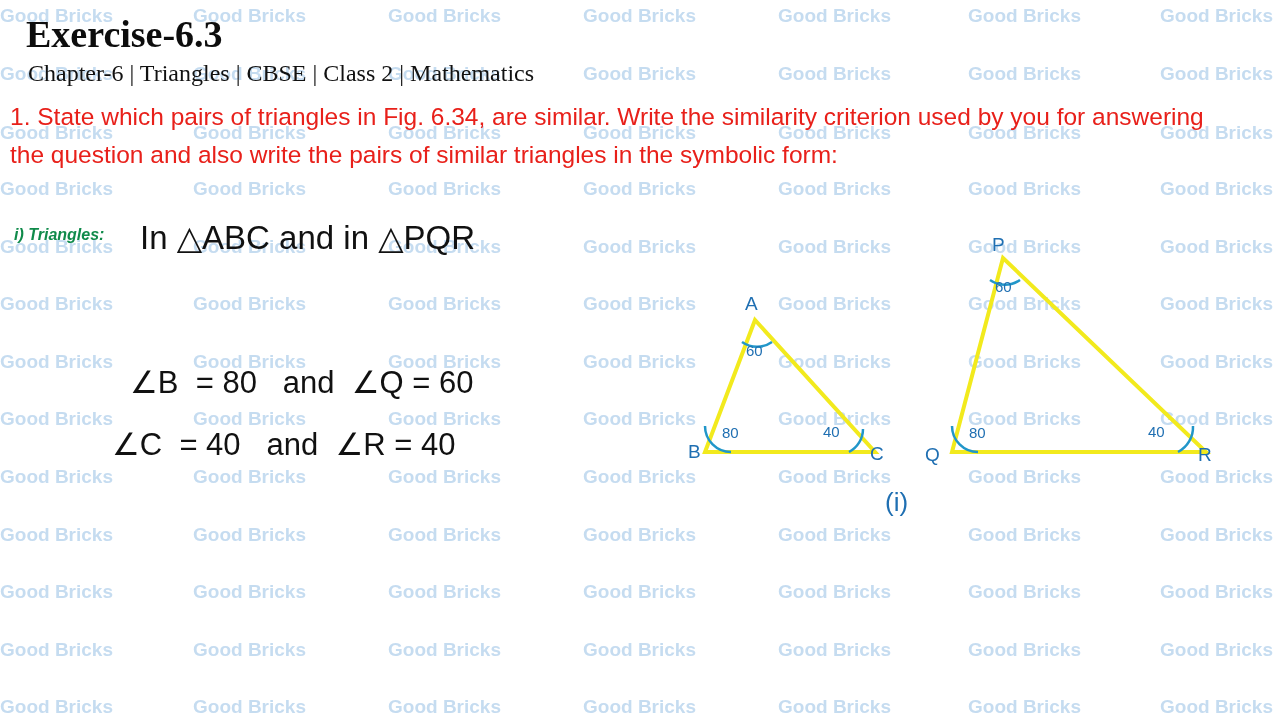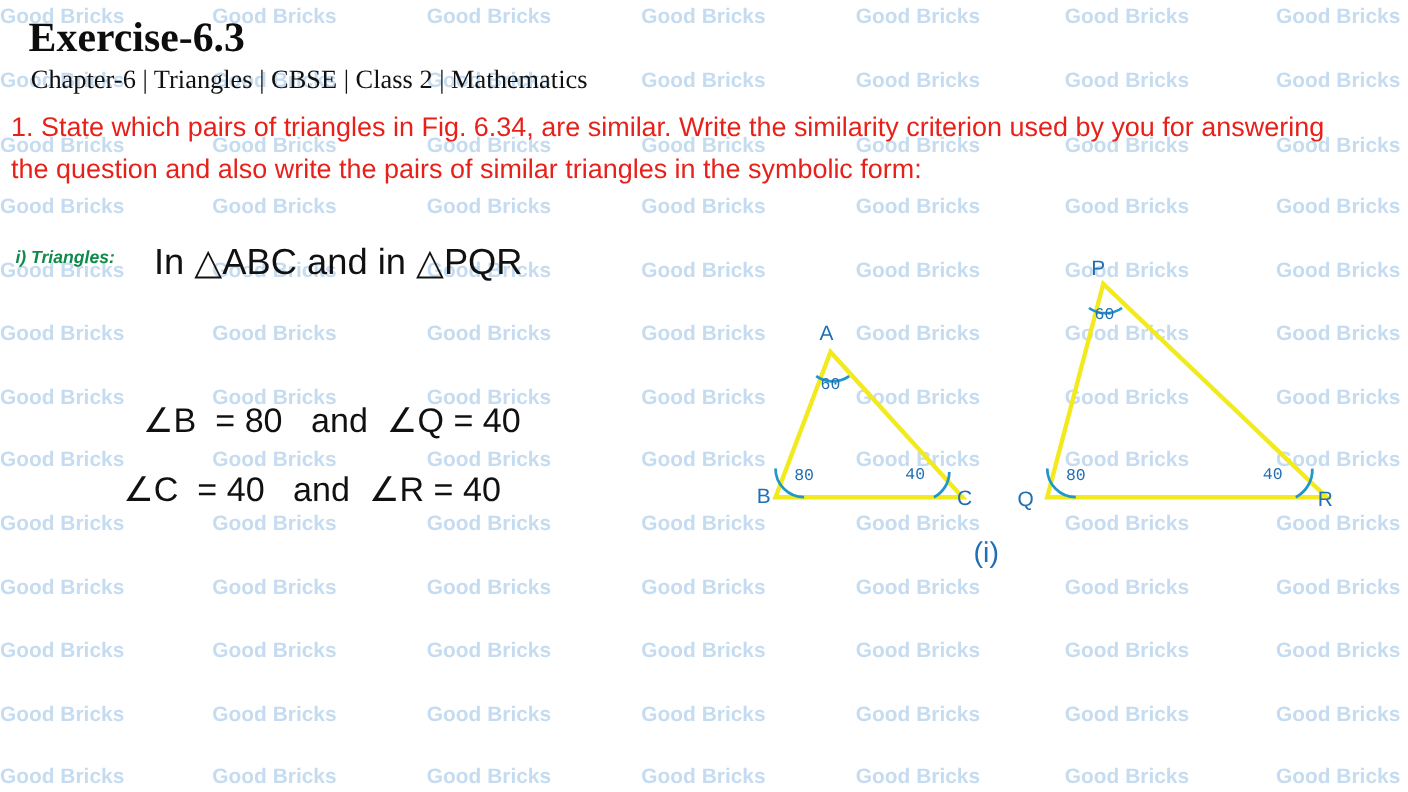--- a/index.html
+++ b/index.html
@@ -134,21 +134,21 @@
   .fig-label {
     position: absolute;
     color: #1f6fb2;
     font-size: 19px;
     font-family: "Liberation Sans", sans-serif;
   }
   .angle-num {
     position: absolute;
     color: #1f6fb2;
     font-size: 15px;
-    font-family: Liberation Mono, monospace;
+    font-family: Liberation Sans, sans-serif;
   }
   #fig-caption {
     position: absolute;
     left: 885px;
     top: 487px;
     color: #1f6fb2;
     font-size: 26px;
     font-family: "Liberation Sans", sans-serif;
   }
 </style>
@@ -252,21 +252,21 @@
 <div id="content-layer">
 
   <div id="title">Exercise-6.3</div>
   <div id="subtitle">Chapter-6 | Triangles | CBSE | Class 2 | Mathematics</div>
 
   <div id="question">1. State which pairs of triangles in Fig. 6.34, are similar. Write the similarity criterion used by you for answering the question and also write the pairs of similar triangles in the symbolic form:</div>
 
   <div id="solution-label">i) Triangles:</div>
 
   <div class="mathline" id="line-intro">In △ABC and in △PQR</div>
-  <div class="mathline" id="line-b">∠B  = 80   and  ∠Q = 40</div>
+  <div class="mathline" id="line-b">∠B  = 80   and  ∠Q = 60</div>
   <div class="mathline" id="line-c">∠C  = 40   and  ∠R = 40</div>
 
 
   <div id="figure">
     <svg width="600" height="300" viewBox="0 0 600 300">
 
       <polygon points="95,90 45,222 215,222" fill="none" stroke="#f2ea1d" stroke-width="4"></polygon>
 
       <path d="M 82,112 A 26,26 0 0 0 112,112" fill="none" stroke="#2196c9" stroke-width="2.5"></path>
       <path d="M 45,196 A 26,26 0 0 0 71,222" fill="none" stroke="#2196c9" stroke-width="2.5"></path>

